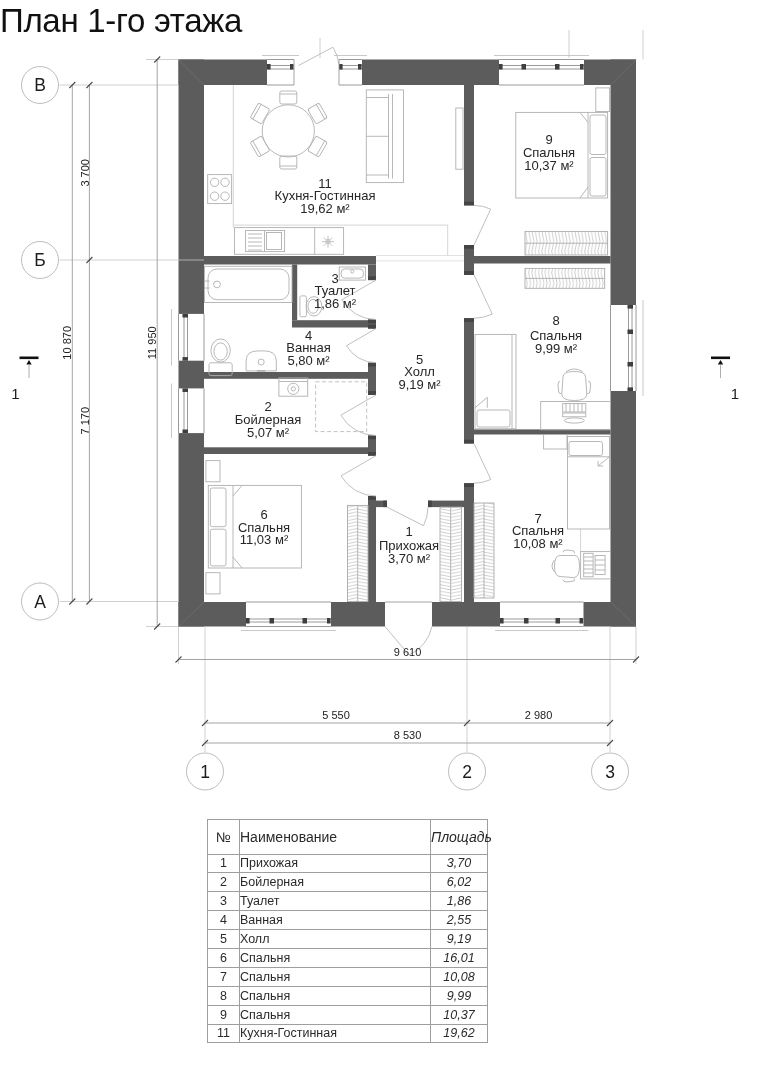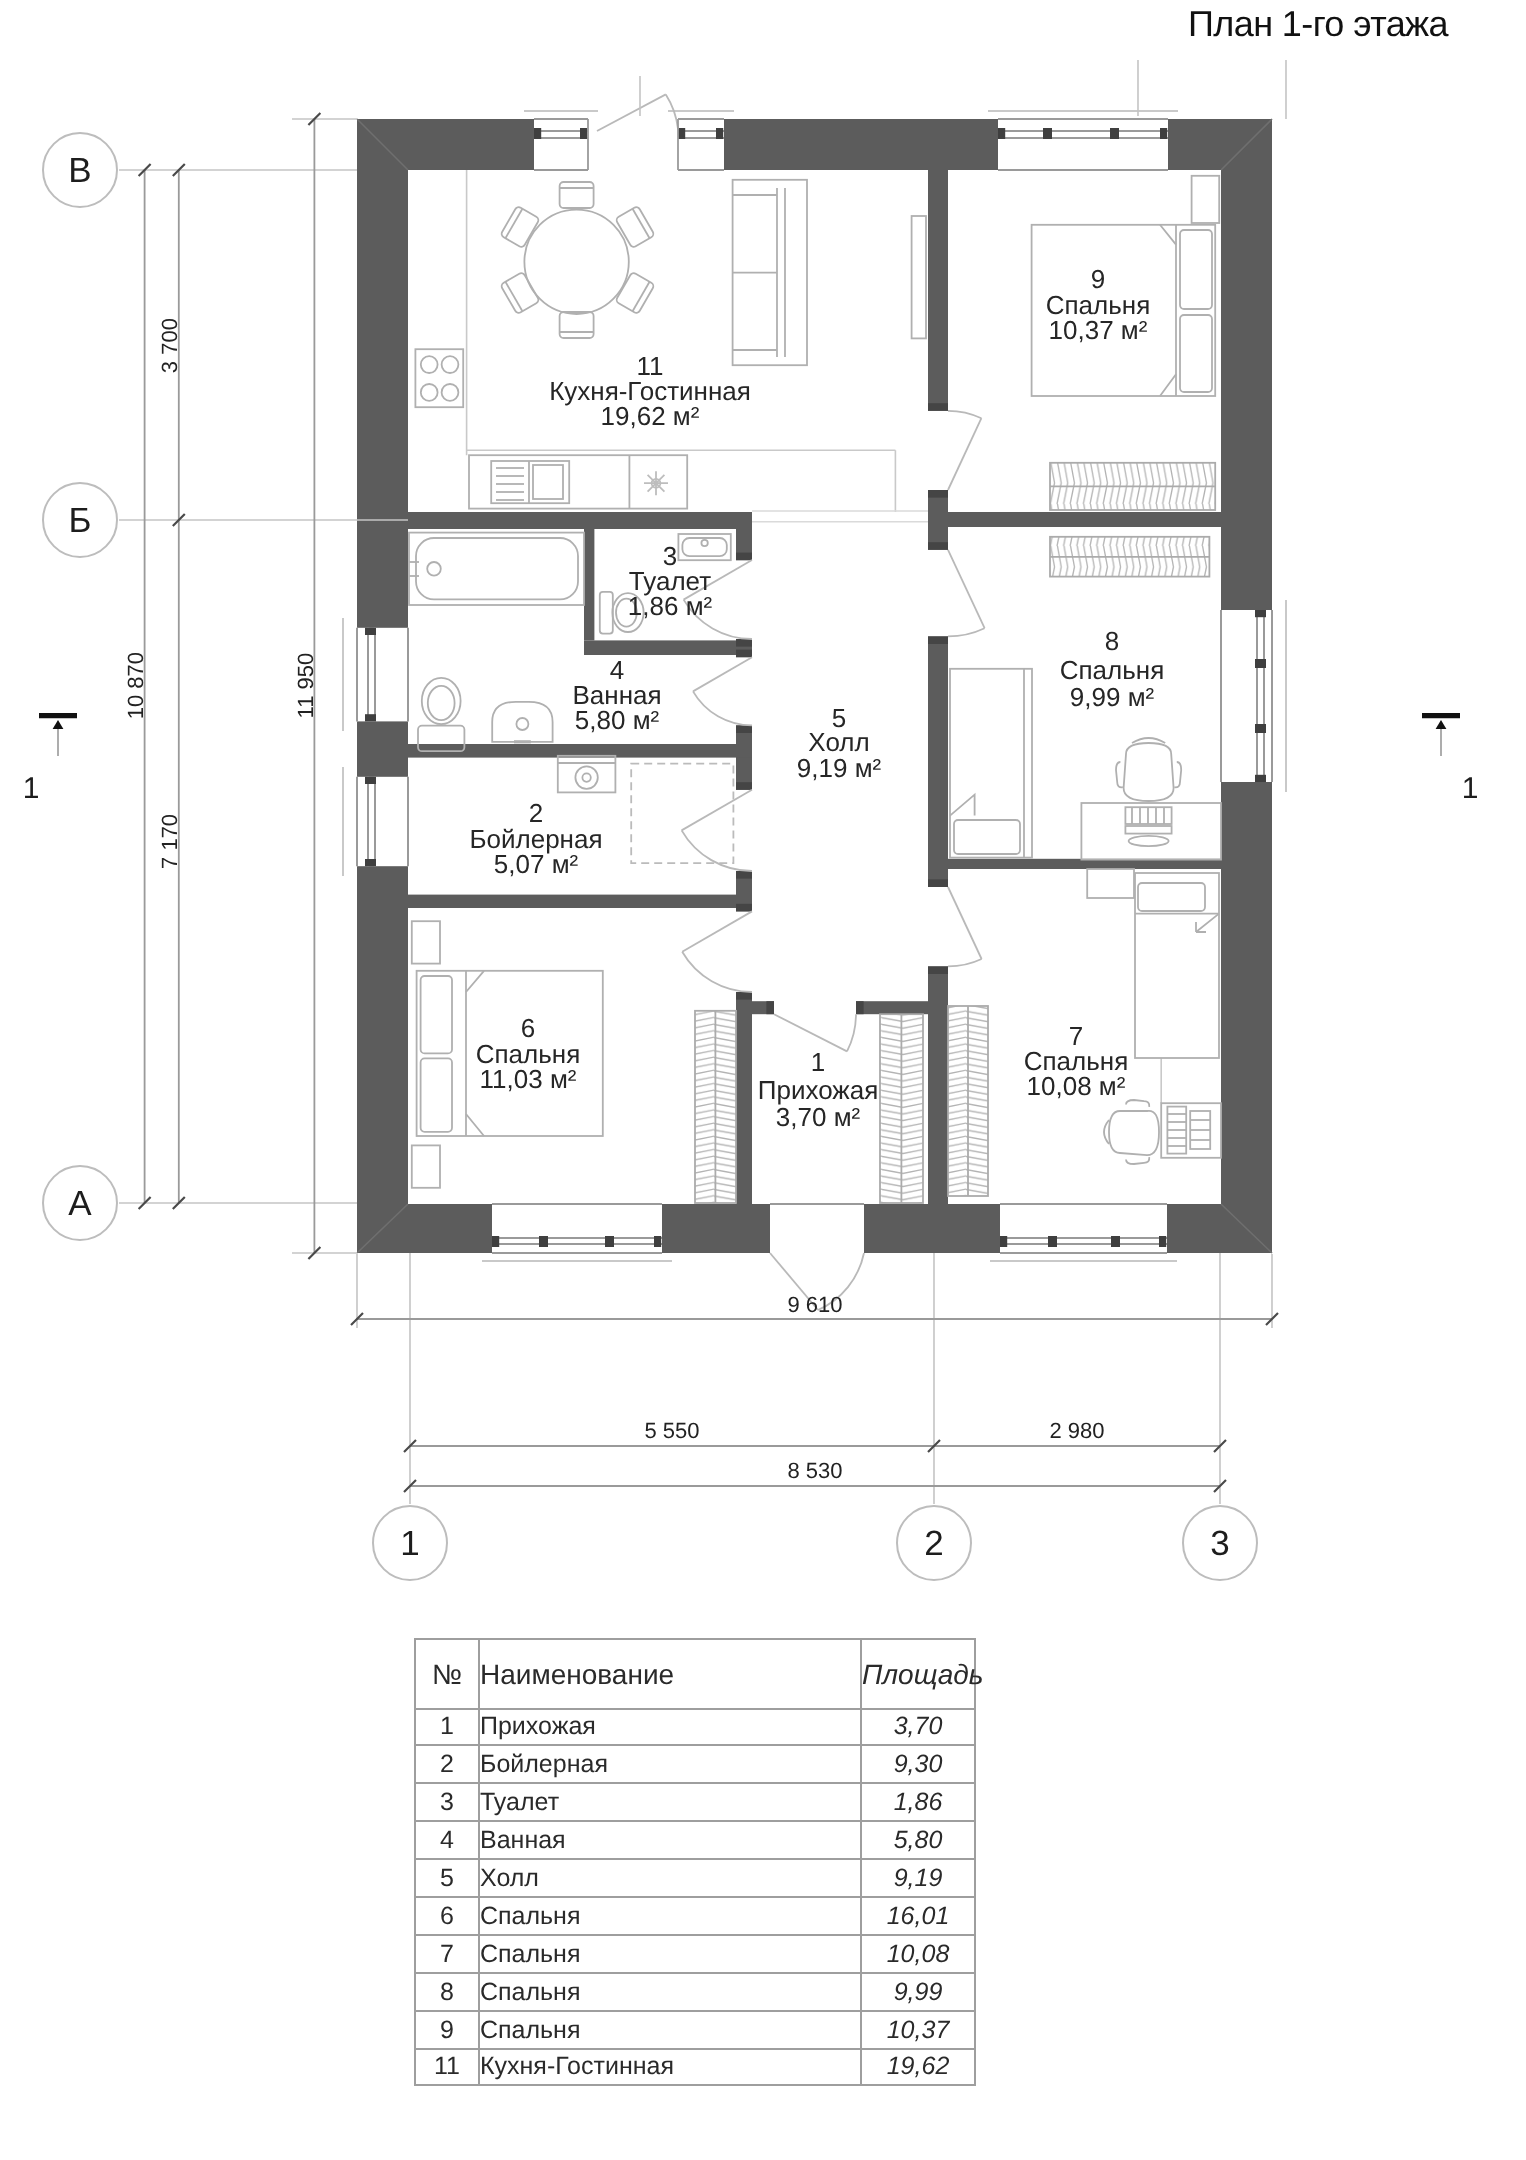--- a/index.html
+++ b/index.html
@@ -1,17 +1,17 @@
 <!DOCTYPE html>
 <html><head>
 <meta charset="utf-8">
 <style>
 html,body{margin:0;padding:0;background:#fff;width:763px;height:1080px;overflow:hidden;
 font-family:"Liberation Sans",sans-serif;}
-#title{position:absolute;left:0;top:2px;width:724px;text-align:right;font-size:18px;letter-spacing:-0.3px;color:#111;}
+#title{position:absolute;left:0;top:2px;width:724px;text-align:left;font-size:33px;letter-spacing:-0.3px;color:#111;}
 #plansvg{position:absolute;left:0;top:0;}
 table.areas{position:absolute;left:207px;top:819px;border-collapse:collapse;table-layout:fixed;width:279px;
 font-size:12.5px;color:#2a2a2a;}
 table.areas td{border:1px solid #9e9e9e;padding:0;height:17.9px;vertical-align:middle;}
 table.areas tr.hdr td{height:33.5px;font-size:14px;text-align:center;}
 td.c1{width:31px;text-align:center;}
 td.c2{width:190px;text-align:left;padding-left:8px;}
 td.c3{width:56px;text-align:center;font-style:italic;}
 </style>
 </head>
@@ -668,31 +668,31 @@
         <td class="c3">Площадь</td>
       </tr>
 <tr>
         <td class="c1">1</td>
         <td class="c2">Прихожая</td>
         <td class="c3">3,70</td>
       </tr>
 <tr>
         <td class="c1">2</td>
         <td class="c2">Бойлерная</td>
-        <td class="c3">9,30</td>
+        <td class="c3">6,02</td>
       </tr>
 <tr>
         <td class="c1">3</td>
         <td class="c2">Туалет</td>
         <td class="c3">1,86</td>
       </tr>
 <tr>
         <td class="c1">4</td>
         <td class="c2">Ванная</td>
-        <td class="c3">5,80</td>
+        <td class="c3">2,55</td>
       </tr>
 <tr>
         <td class="c1">5</td>
         <td class="c2">Холл</td>
         <td class="c3">9,19</td>
       </tr>
 <tr>
         <td class="c1">6</td>
         <td class="c2">Спальня</td>
         <td class="c3">16,01</td>

